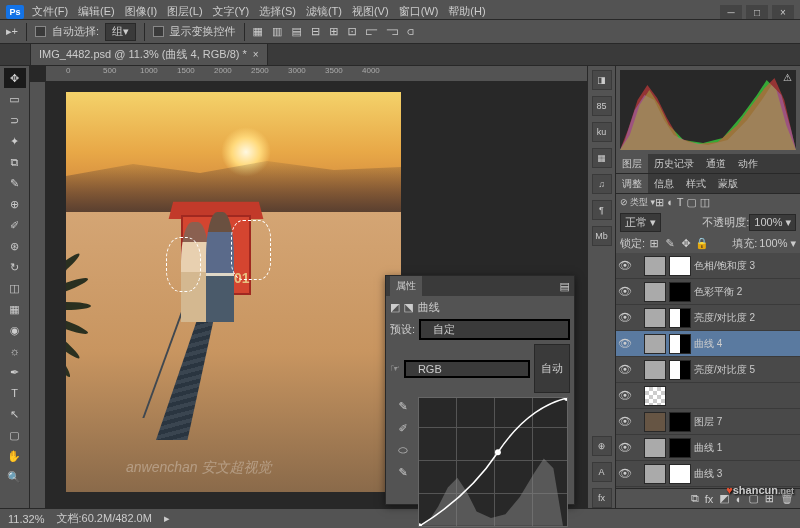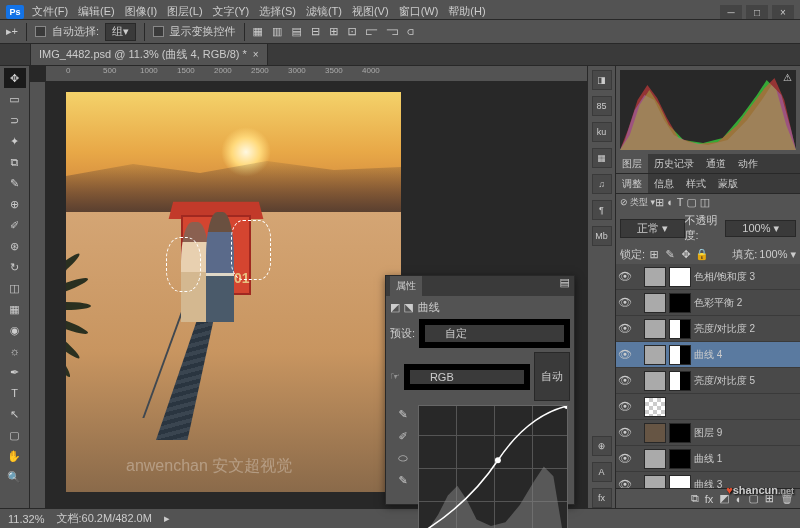--- a/index.html
+++ b/index.html
@@ -37,49 +37,49 @@
 .tower-num{position:absolute;top:70px;left:78px;color:#e8c080;font-size:14px;font-weight:bold}
 .stairs{position:absolute;top:95px;left:0;width:90px;height:145px;background:repeating-linear-gradient(165deg,#3a4550 0 4px,#2a3540 4px 8px);clip-path:polygon(55% 0,70% 0,35% 100%,0 100%)}
 .railing{position:absolute;top:88px;left:10px;width:70px;height:130px;border-left:2px solid #404850;transform:skewX(-20deg)}
 .couple{position:absolute;top:120px;left:115px;width:60px;height:120px}
 .person1{position:absolute;left:0;top:10px;width:28px;height:100px;background:linear-gradient(180deg,#8a6050 0 20%,#e8d0b0 20% 50%,#d4b890 50% 100%);border-radius:40% 40% 0 0}
 .person2{position:absolute;left:25px;top:0;width:28px;height:110px;background:linear-gradient(180deg,#6a5040 0 18%,#5a6a8a 18% 55%,#e0d8c8 55% 58%,#4a5a6a 58% 100%);border-radius:40% 40% 0 0}
 .selection{position:absolute;border:1px dashed #fff;animation:march 1s linear infinite}
 @keyframes march{to{background-position:8px 0}}
 .palm{position:absolute;left:-25px;top:180px;width:70px;height:200px}
 .palm-leaf{position:absolute;width:50px;height:8px;background:#2a3020;border-radius:0 50% 50% 0;transform-origin:left center}
-.watermark{position:absolute;bottom:15px;left:60px;font-size:16px;color:rgba(255,255,255,0.3);}
+.watermark{position:absolute;bottom:15px;left:60px;font-size:14px;color:rgba(255,255,255,0.3);font-style:italic}
 .right-dock{width:28px;background:#535353;border-left:1px solid #282828;display:flex;flex-direction:column;align-items:center;padding-top:4px;gap:6px}
 .dock-icon{width:20px;height:20px;background:#494949;border:1px solid #3a3a3a;display:flex;align-items:center;justify-content:center;cursor:pointer;font-size:9px}
 .panels{width:185px;background:#535353;border-left:1px solid #282828;display:flex;flex-direction:column}
 .panel-tabs{display:flex;height:20px;background:#3a3a3a;border-bottom:1px solid #282828}
 .ptab{padding:3px 6px;font-size:10px;cursor:pointer}
 .ptab.active{background:#535353}
 .histogram{height:80px;background:#282828;position:relative;margin:4px;overflow:hidden}
 .layer-opts{display:flex;align-items:center;padding:2px 4px;font-size:10px}
-.layer-opts .sel{background:#3a3a3a;border:1px solid #282828;padding:1px 16px;flex:0 0 auto}
+.layer-opts .sel{background:#3a3a3a;border:1px solid #282828;padding:1px 4px;flex:0 0 auto}
 .layer-opts .spacer{flex:1}
 .lock-row{display:flex;align-items:center;padding:2px 4px;gap:2px;font-size:10px}
 .lock-icon{width:14px;height:14px;display:flex;align-items:center;justify-content:center}
 .layers-list{flex:1;overflow-y:auto;background:#494949}
 .layer{display:flex;align-items:center;height:26px;border-bottom:1px solid #3a3a3a;padding:0 2px;gap:3px}
 .layer.active{background:#5a7aa0}
 .layer .eye{width:14px;text-align:center;cursor:pointer}
 .layer .thumb{width:22px;height:20px;background:#888;border:1px solid #282828;flex-shrink:0}
 .layer .mask{width:22px;height:20px;background:#fff;border:1px solid #282828;flex-shrink:0}
 .layer .mask.dark{background:#000}
 .layer .mask.mix{background:linear-gradient(90deg,#fff 50%,#000 50%)}
 .layer .name{font-size:10px;flex:1;overflow:hidden;white-space:nowrap}
 .statusbar{height:20px;background:#535353;border-top:1px solid #282828;display:flex;align-items:center;padding:0 8px;gap:12px;font-size:10px}
 .props-panel{position:absolute;left:385px;top:275px;width:190px;height:230px;background:#535353;border:1px solid #282828;box-shadow:0 2px 8px rgba(0,0,0,0.5);z-index:10}
-.props-panel .hdr{display:flex;height:20px;background:#3a3a3a;padding:0 4px}
+.props-panel .hdr{display:flex;height:20px;background:#3a3a3a;align-items:center;padding:0 4px}
 .props-panel .hdr .ptab{background:#535353}
 .props-body{padding:4px}
 .props-row{display:flex;align-items:center;gap:4px;margin-bottom:4px;font-size:10px}
-.props-row .sel{background:#3a3a3a;border:6px solid #000000;padding:1px 20px;flex:1}
+.props-row .sel{background:#3a3a3a;border:2px solid #000000;padding:1px 12px;flex:1}
 .props-row .btn{background:#3a3a3a;border:1px solid #282828;padding:16px 6px;cursor:pointer}
 .curves-grid{width:150px;height:130px;background:#282828;margin-left:28px;position:relative;border:1px solid #666}
 .curves-grid::before{content:"";position:absolute;inset:0;background:repeating-linear-gradient(0deg,transparent 0 32px,#555 32px 33px),repeating-linear-gradient(90deg,transparent 0 37px,#555 37px 38px)}
 .curve-line{position:absolute;inset:0}
 .curve-histo{position:absolute;bottom:0;left:0;right:0;height:60%}
 .side-icons{position:absolute;left:4px;top:0;width:20px;display:flex;flex-direction:column;gap:4px}
 .side-icons div{width:18px;height:18px;display:flex;align-items:center;justify-content:center;cursor:pointer;font-size:11px}
 .shancun{position:absolute;right:6px;bottom:30px;font-size:16px;font-weight:bold;color:#7aeb45;z-index:20;text-shadow:1px 1px 2px #000}
 .shancun .red{color:#e65030}
 </style>
@@ -289,21 +289,21 @@
           <div class="eye">👁</div>
     <div style="width:6px"></div>
     <div class="thumb" style="background:repeating-conic-gradient(#ccc 0 25%,#fff 0 50%) 0 0/8px 8px"></div>
 
         </div>
         <div class="layer">
           <div class="eye">👁</div>
     <div style="width:6px"></div>
     <div class="thumb" style="background:#654"></div>
     <div class="mask dark"></div>
-    <div class="name">图层 9</div>
+    <div class="name">图层 7</div>
         </div>
         <div class="layer">
           <div class="eye">👁</div>
     <div style="width:6px"></div>
     <div class="thumb" style="background:#aaa"></div>
     <div class="mask dark"></div>
     <div class="name">曲线 1</div>
         </div>
         <div class="layer">
           <div class="eye">👁</div>

